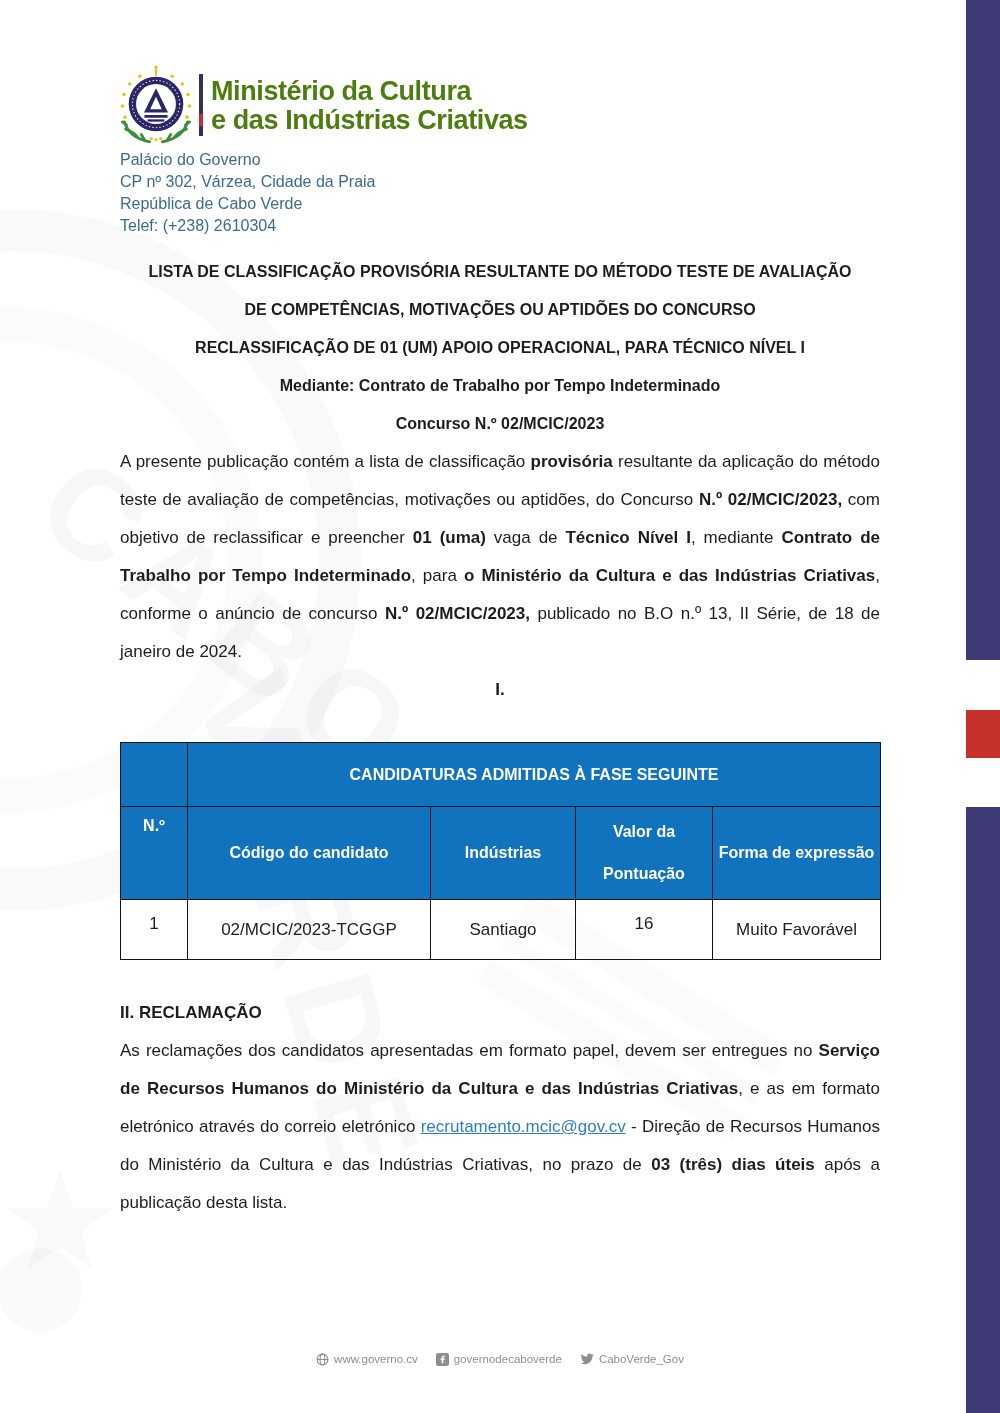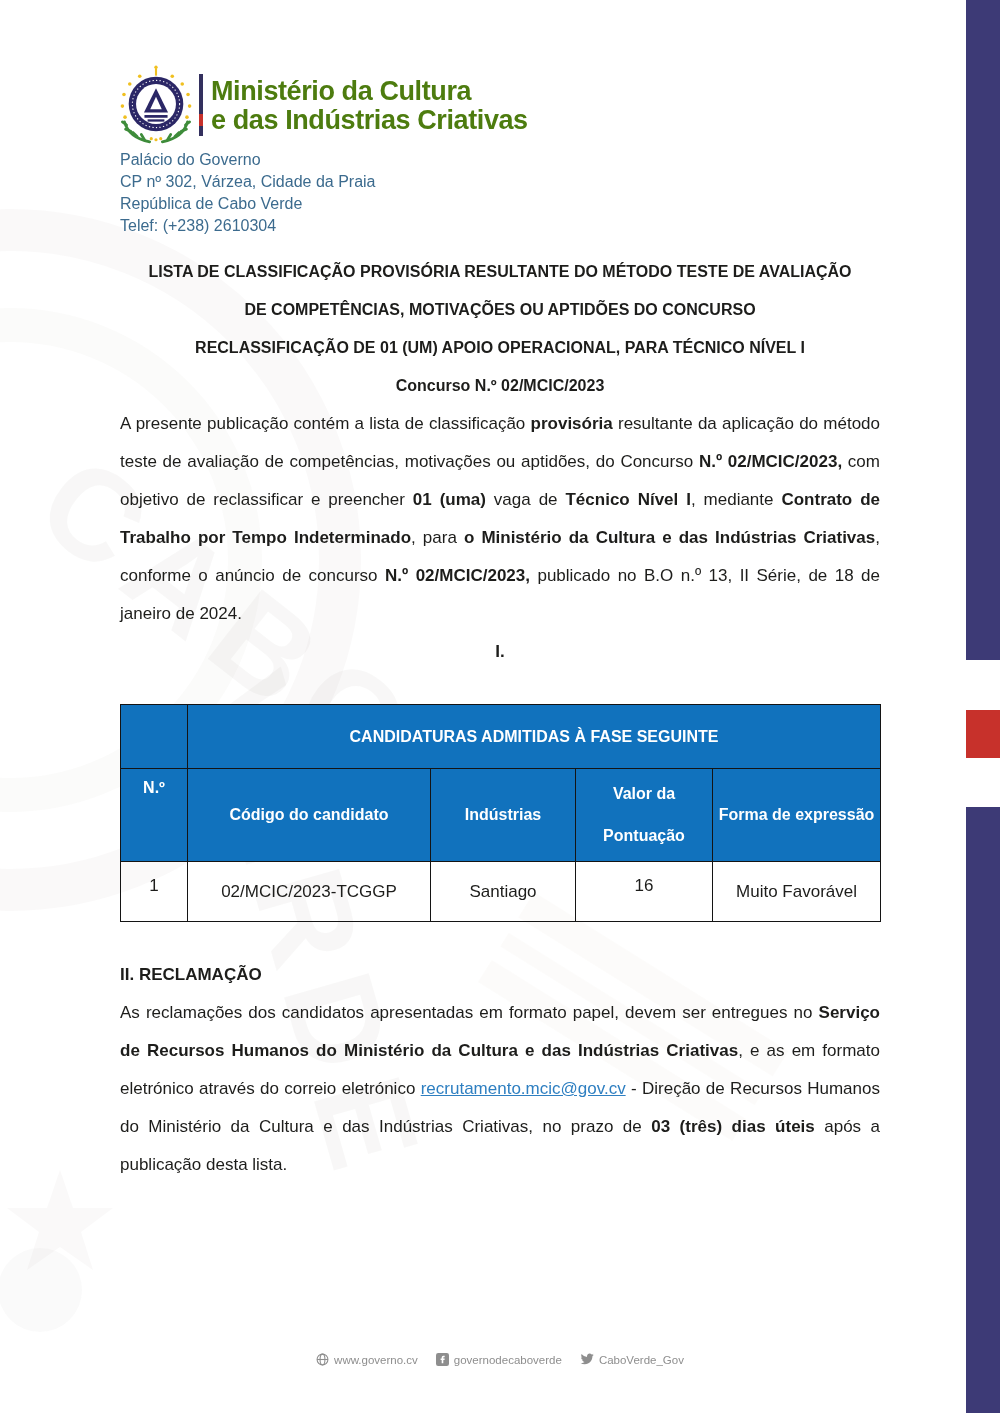--- a/index.html
+++ b/index.html
@@ -42,21 +42,21 @@
   tr.r2 td{height:92px;}
   tr.r3 td{height:54px;}
   td.dc{text-align:center;font-size:17px;vertical-align:middle;}
   td.dc.top{vertical-align:top;padding-top:5px;}
 
   .h2line{text-align:left;font-weight:700;margin-top:34px;}
 
   
   .footer{position:absolute;top:1352px;left:0;width:1000px;display:flex;justify-content:center;
           align-items:center;gap:18px;color:#8e8e8e;font-size:11.5px;}
-  .fitem{display:flex;align-items:flex-end;gap:5px;}
+  .fitem{display:flex;align-items:center;gap:5px;}
   .fitem svg{display:block;}
 </style>
 </head>
 <body>
 
 <div class="page">
 
   <svg class="watermark" viewBox="0 0 1000 1413" xmlns="http://www.w3.org/2000/svg">
     <circle cx="10" cy="560" r="330" fill="none" stroke="#6b6258" stroke-width="42" opacity="0.035"></circle>
     <circle cx="10" cy="560" r="235" fill="none" stroke="#6b6258" stroke-width="34" opacity="0.028"></circle>
@@ -122,20 +122,21 @@
     <div>CP nº 302, Várzea, Cidade da Praia</div>
     <div>República de Cabo Verde</div>
     <div>Telef: (+238) 2610304</div>
   </div>
 
   <div class="content">
 
     <div class="tline">LISTA DE CLASSIFICAÇÃO PROVISÓRIA RESULTANTE DO MÉTODO TESTE DE AVALIAÇÃO</div>
     <div class="tline">DE COMPETÊNCIAS, MOTIVAÇÕES OU APTIDÕES DO CONCURSO</div>
     <div class="tline">RECLASSIFICAÇÃO DE 01 (UM) APOIO OPERACIONAL, PARA TÉCNICO NÍVEL I</div>
+    <div class="tline">Mediante: Contrato de Trabalho por Tempo Indeterminado</div>
     <div class="tline">Concurso N.º 02/MCIC/2023</div>
 
 
     <div class="para"><span>A presente publicação contém a lista de classificação </span><span class="b">provisória</span><span> resultante da aplicação do método teste de avaliação de competências, motivações ou aptidões, do Concurso </span><span class="b">N.º 02/MCIC/2023,</span><span> com objetivo de reclassificar e preencher </span><span class="b">01 (uma)</span><span> vaga de </span><span class="b">Técnico Nível I</span><span>, mediante </span><span class="b">Contrato de Trabalho por Tempo Indeterminado</span><span>, para </span><span class="b">o Ministério da Cultura e das Indústrias Criativas</span><span>, conforme o anúncio de concurso </span><span class="b">N.º 02/MCIC/2023,</span><span> publicado no B.O n.º 13, II Série, de 18 de janeiro de 2024.</span></div>
 
     <div class="roman">I.</div>
 
     <table class="ctable">
       <colgroup>
         <col style="width:67px">

